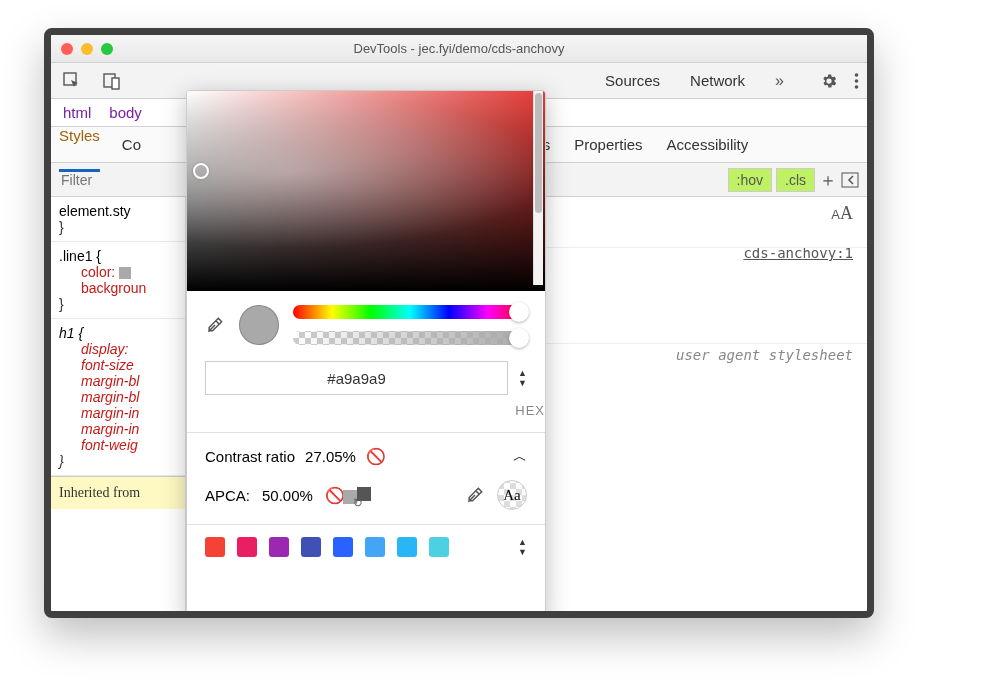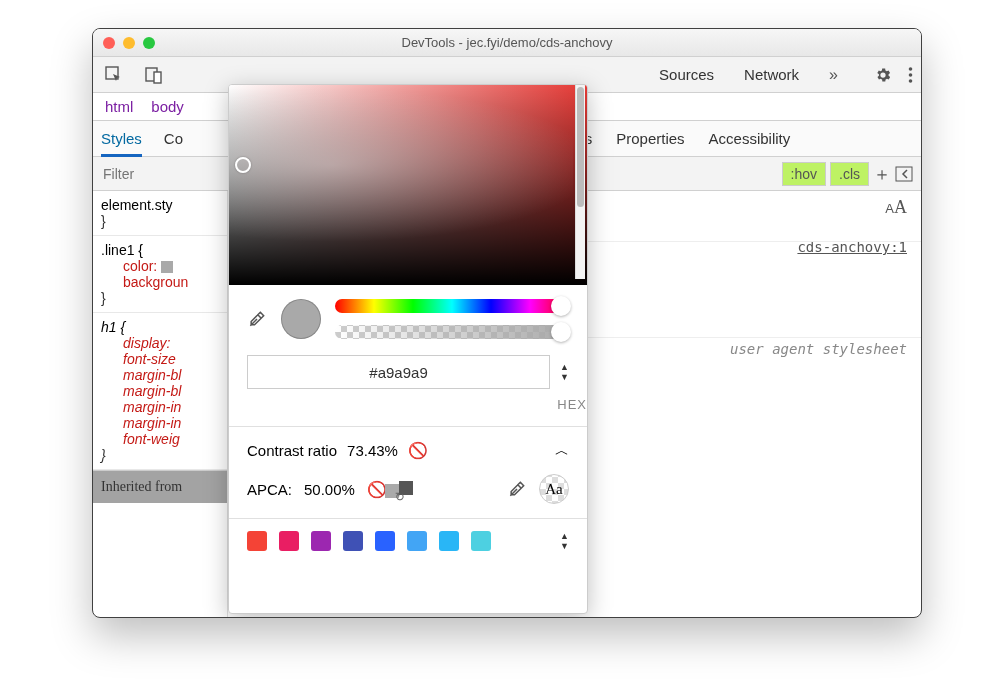--- a/index.html
+++ b/index.html
@@ -1,51 +1,51 @@
 <!DOCTYPE html>
 <html><head>
 <meta charset="utf-8">
 <style>
 * { box-sizing: border-box; margin: 0; padding: 0; font-family: -apple-system, BlinkMacSystemFont, "Segoe UI", Helvetica, sans-serif; }
 body { background: #fff; width: 1000px; height: 679px; position: relative; overflow: hidden; }
 
-.window { position: absolute; left: 44px; top: 28px; width: 830px; height: 590px; background: #fff; border: 1px solid #404040; border-radius: 8px; box-shadow: 0 18px 40px rgba(0,0,0,.25); overflow: hidden; margin-left: 48px; }
+.window { position: absolute; left: 44px; top: 28px; width: 830px; height: 590px; background: #fff; border: 7px solid #404040; border-radius: 8px; box-shadow: 0 18px 40px rgba(0,0,0,.25); overflow: hidden; }
 
 .titlebar { height: 28px; background: linear-gradient(#f6f6f6,#e8e8e8); border-bottom: 1px solid #d0d0d0; display: flex; align-items: center; padding: 0 10px; position: relative; }
 .traffic { display: flex; gap: 8px; }
 .traffic span { width: 12px; height: 12px; border-radius: 50%; display: inline-block; }
 .tl-r{background:#ff5f57;} .tl-y{background:#febc2e;} .tl-g{background:#28c840;}
 .titletxt { position: absolute; left: 0; right: 0; text-align: center; font-size: 13px; color: #555; }
 
 .toolbar { height: 36px; border-bottom: 1px solid #d0d0d0; display: flex; align-items: center; padding: 0 8px; gap: 14px; background: #f3f3f3; }
 .iconbtn { width: 26px; height: 24px; display: flex; align-items: center; justify-content: center; color: #555; }
 .tabrow { display: flex; gap: 26px; margin-left: auto; font-size: 15px; color: #333; }
 .tabrow span { padding: 0 2px; }
 .chev-more{ font-size:16px; color:#555; }
 .rightico { display:flex; gap:16px; margin-left: 20px; align-items:center; color:#555; }
 
 .crumbs { height: 28px; border-bottom: 1px solid #d0d0d0; display:flex; align-items:center; gap:18px; padding:0 12px; font-size:15px; }
 .crumbs span{ color:#7b1fa2; }
 
 .subtabs { height: 36px; border-bottom:1px solid #d0d0d0; display:flex; align-items:center; padding:0 8px; gap:22px; font-size:15px; color:#333; background:#fafafa; position:relative;}
-.subtabs .active { color:#0369a1; border-bottom:3px solid #1565c0; padding-bottom:7px; margin-bottom:-9px;}
+.subtabs .active { color:#a16207; border-bottom:3px solid #1565c0; padding-bottom:25px; margin-bottom:-9px;}
 .subtabs .mid {position:absolute; left:420px; display:flex; gap:24px;}
 
 .filterrow { height:34px; border-bottom:1px solid #d0d0d0; display:flex; align-items:center; background:#f3f3f3; }
 .filterin { flex:0 0 430px; height:100%; border:none; border-right:1px solid #d0d0d0; padding:0 10px; background:#f3f3f3; font-size:14px; color:#888; outline:none;}
 .ghostbtns{ margin-left:auto; display:flex; align-items:center; gap:4px; padding-right:8px; font-family:monospace; font-size:14px; color:#555;}
 .gbtn { padding:3px 8px; border:1px solid #ccc; background:#bef264;}
 .plus{font-size:18px;}
 
 .body { display:flex; height: calc(100% - 28px - 36px - 28px - 36px - 34px); position:relative;}
 .leftpanel { width:135px; border-right:1px solid #e0e0e0; font-family: Menlo, monospace; font-size:14px; color:#333; overflow:hidden;}
 .rule { border-bottom:1px solid #e8e8e8; padding:6px 8px; }
 .sel{ color:#000000; } .prop{ color:#c41a16; padding-left:22px; } .curly{color:#333;}
 .sw { display:inline-block; width:12px;height:12px;background:#a9a9a9;vertical-align:middle;margin-left:4px;}
-.inherit{ padding:8px; font-family:-apple-system; font-size:14px; color:#333; border-top:1px solid #ccc; background:#a3a3a3;}
+.inherit{ padding:8px; font-family:-apple-system; font-size:14px; color:#333; border-top:1px solid #ccc; background:#fef9c3;}
 .italic{ font-style:italic;}
 
 .rightpanel { flex:1; position:relative; font-size:14px;}
 .aa { position:absolute; top:6px; right:14px; font-size:18px; color:#555; font-family:serif;}
 .src { position:absolute; top:48px; right:14px; text-decoration:underline; color:#555; font-family:monospace; font-size:14px;}
 .uas { position:absolute; top:150px; right:14px; font-style:italic; color:#888; font-family:monospace;}
 .divline{position:absolute;top:50px;right:0;width:430px;border-top:1px solid #eee;}
 .divline2{position:absolute;top:146px;right:0;width:430px;border-top:1px solid #eee;}
 
 
@@ -231,21 +231,21 @@
       <input class="hexin" value="#a9a9a9" style="">
       <div class="spin">
           <span>▲</span>
           <span>▼</span>
         </div>
     </div>
     <div class="hexlbl">HEX</div>
 
     <div class="contrast">
       <span>Contrast ratio</span>
-      <span>73.43%</span>
+      <span>27.05%</span>
       <span class="no">🚫</span>
       <span class="caret">︿</span>
     </div>
 
     <div class="apca">
       <span>APCA:</span>
       <span>50.00%</span>
       <span class="no">🚫</span>
       <span style="position:relative;"><span class="fgbg"></span><span class="reload">↻</span></span>
       <span style="margin-left:auto">

